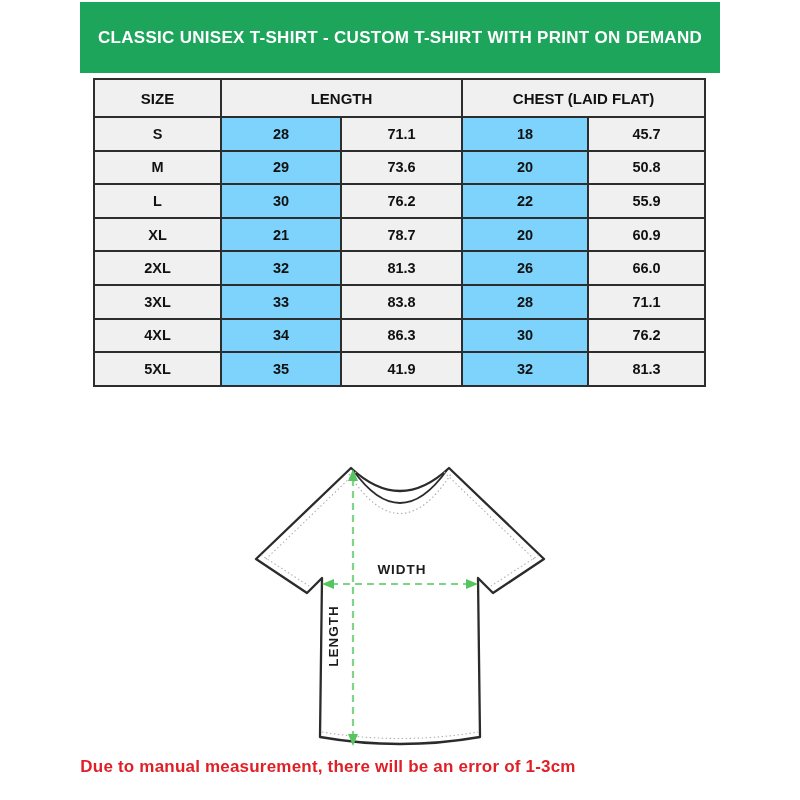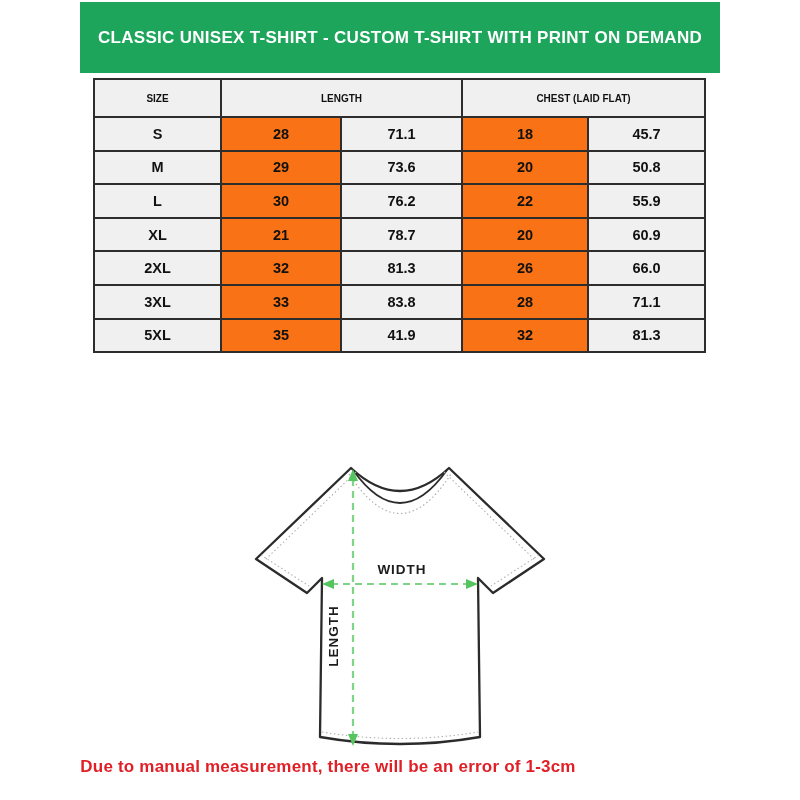--- a/index.html
+++ b/index.html
@@ -14,24 +14,24 @@
     font-weight: bold; font-size: 17px; letter-spacing: 0.3px; text-align: center;
   }
   .size-table {
     position: absolute; left: 93px; top: 78px;
     border-collapse: collapse; table-layout: fixed; width: 611px;
   }
   .size-table th, .size-table td {
     border: 2px solid #2d2d2d; text-align: center; vertical-align: middle;
     font-weight: bold; color: #111111; padding: 0;
   }
-  .size-table thead th { height: 36px; font-size: 10px; background: #f0f0f0; }
+  .size-table thead th { height: 36px; font-size: 15px; background: #f0f0f0; }
   .size-table tbody td { height: 31.6px; font-size: 14.5px; }
   .shade { background: #f0f0f0; }
-  .plain { background: #f97316; }
+  .plain { background: #7dd3fc; }
   .tshirt-wrap { position: absolute; left: 250px; top: 461px; width: 300px; height: 295px; }
   .footer-note {
     position: absolute; left: 0; top: 757px; width: 656px;
     text-align: center; color: #e01f26; font-weight: bold; font-size: 17px;
     letter-spacing: 0.2px;
   }
 </style>
 </head>
 <body>
 
@@ -91,20 +91,27 @@
       <td class="shade">66.0</td>
     </tr>
     <tr>
       <td class="shade">3XL</td>
       <td class="plain">33</td>
       <td class="shade">83.8</td>
       <td class="plain">28</td>
       <td class="shade">71.1</td>
     </tr>
     <tr>
+      <td class="shade">4XL</td>
+      <td class="plain">34</td>
+      <td class="shade">86.3</td>
+      <td class="plain">30</td>
+      <td class="shade">76.2</td>
+    </tr>
+    <tr>
       <td class="shade">5XL</td>
       <td class="plain">35</td>
       <td class="shade">41.9</td>
       <td class="plain">32</td>
       <td class="shade">81.3</td>
     </tr>
   </tbody>
 </table>
 
 <div class="tshirt-wrap">

